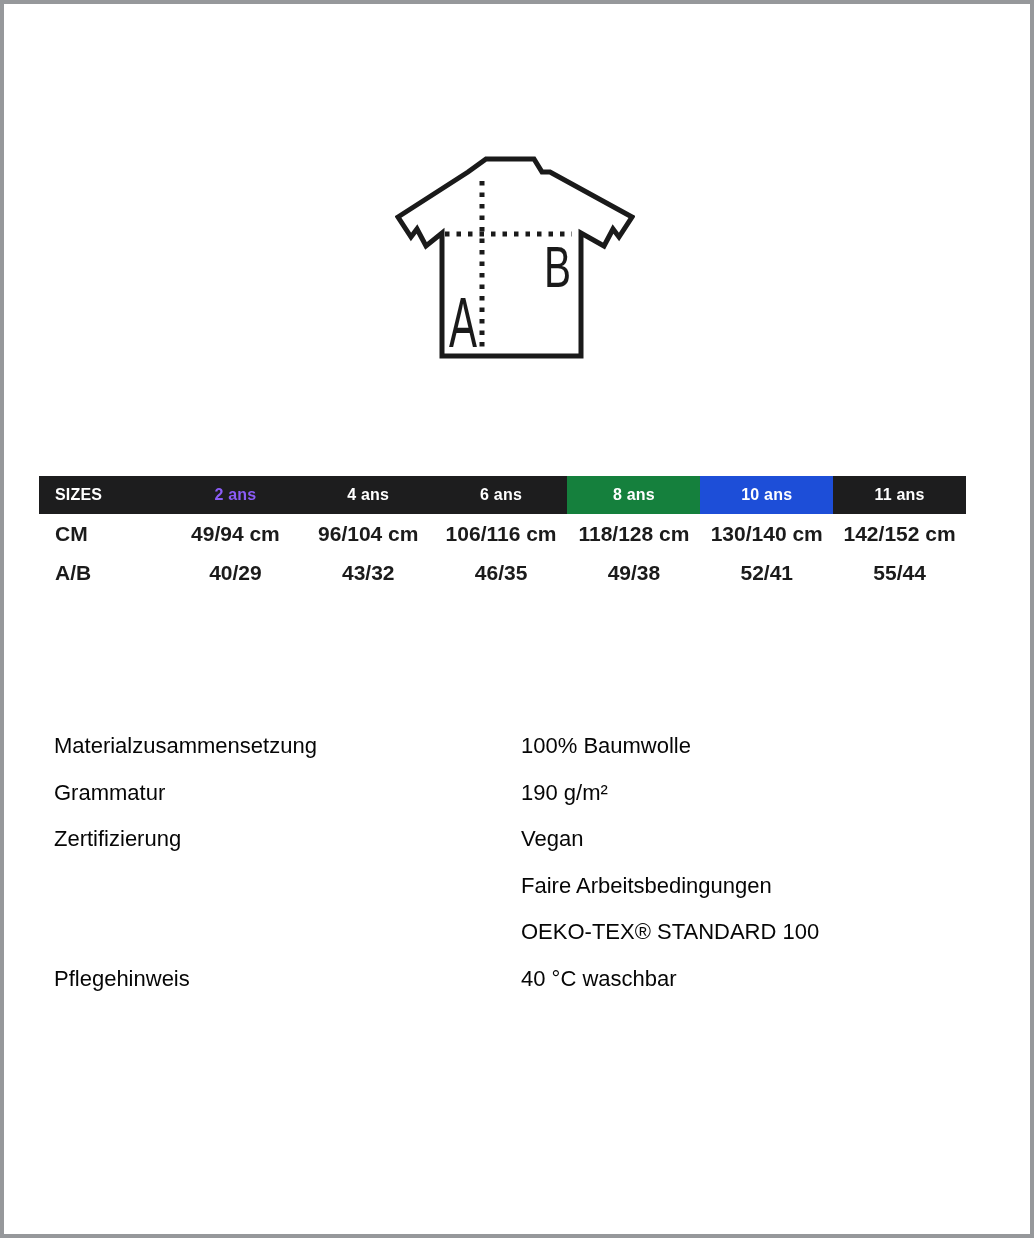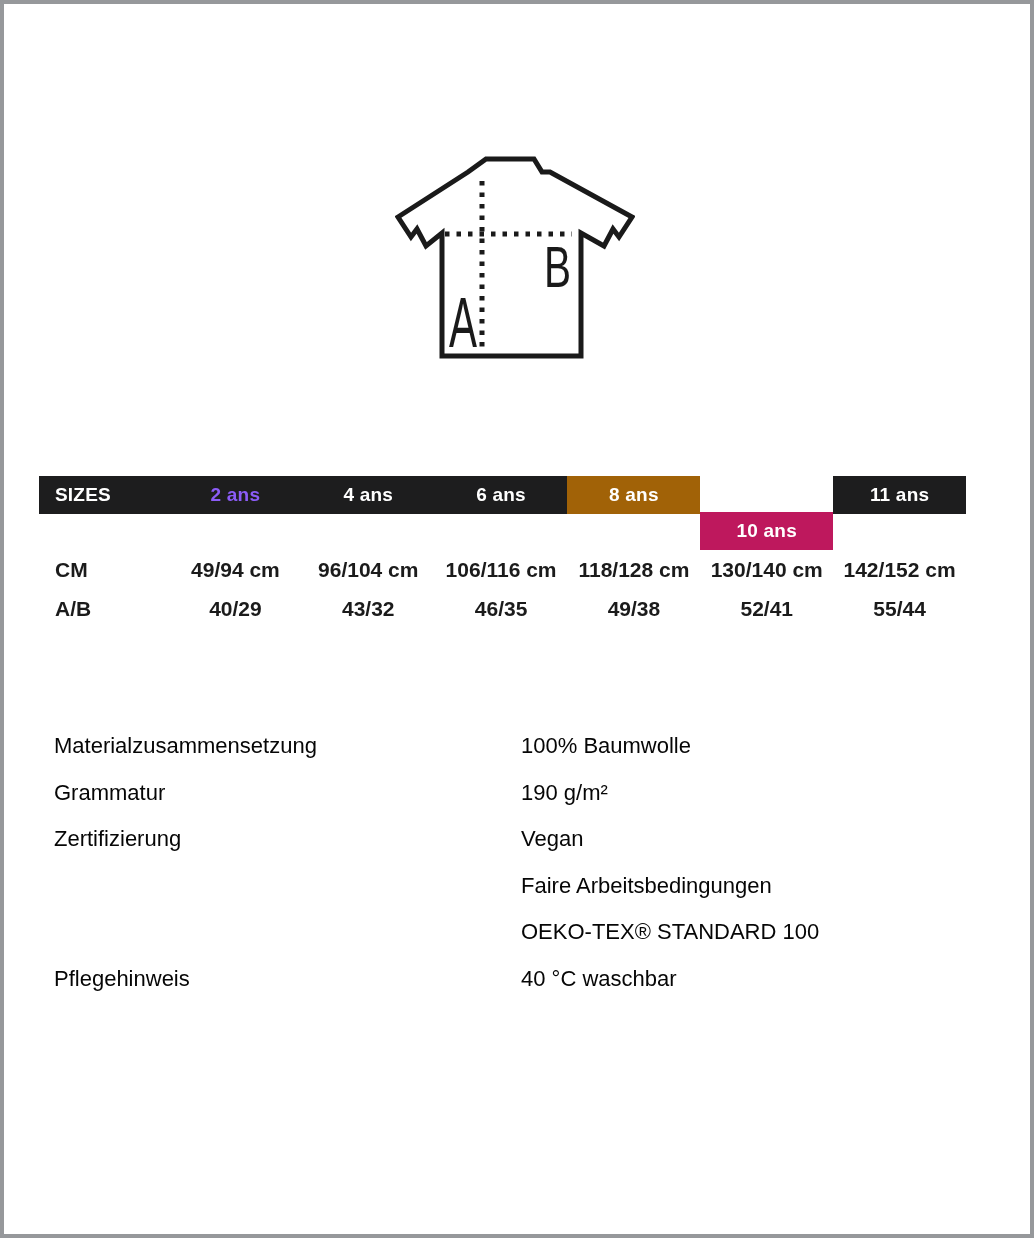--- a/index.html
+++ b/index.html
@@ -37,21 +37,21 @@
     grid-template-columns: 130px repeat(6, 1fr);
     color: #1a1a1a;
   }
   .size-table .hcell {
     background: #1d1d1e;
     color: #ffffff;
     height: 38px;
     display: flex;
     align-items: center;
     justify-content: center;
-    font-size: 19px;
+    font-size: 16px;
     font-weight: 700;
     letter-spacing: 0.2px;
   }
   .size-table .hcell.first,
   .size-table .dcell.first {
     justify-content: flex-start;
     padding-left: 16px;
   }
   .size-table .dcell {
     height: 39px;
@@ -93,22 +93,22 @@
     <line x1="50" y1="79" x2="177" y2="79" stroke="#1a1a1a" stroke-width="5" stroke-dasharray="4.5 7"></line>
     <text x="54" y="192" font-size="70" textLength="28" lengthAdjust="spacingAndGlyphs" fill="#1a1a1a" font-family="Liberation Sans, sans-serif">A</text>
     <text x="149" y="132" font-size="57" textLength="27" lengthAdjust="spacingAndGlyphs" fill="#1a1a1a" font-family="Liberation Sans, sans-serif">B</text>
   </svg>
 
   <div class="size-table">
     <div class="hcell first" style="background: rgb(29, 29, 30); color: rgb(255, 255, 255);">SIZES</div>
     <div class="hcell" style="background: rgb(29, 29, 30); color: #8b5cf6;">2 ans</div>
     <div class="hcell" style="background: rgb(29, 29, 30); color: rgb(255, 255, 255);">4 ans</div>
     <div class="hcell" style="background: rgb(29, 29, 30); color: rgb(255, 255, 255);">6 ans</div>
-    <div class="hcell" style="background: #a16207; color: rgb(255, 255, 255);">8 ans</div>
-    <div class="hcell" style="background: #be185d; color: rgb(255, 255, 255); margin-top: 36px;">10 ans</div>
+    <div class="hcell" style="background: #15803d; color: rgb(255, 255, 255);">8 ans</div>
+    <div class="hcell" style="background: #1d4ed8; color: rgb(255, 255, 255);">10 ans</div>
     <div class="hcell" style="background: rgb(29, 29, 30); color: rgb(255, 255, 255);">11 ans</div>
 
     <div class="dcell first">CM</div>
     <div class="dcell">49/94 cm</div>
     <div class="dcell">96/104 cm</div>
     <div class="dcell">106/116 cm</div>
     <div class="dcell">118/128 cm</div>
     <div class="dcell">130/140 cm</div>
     <div class="dcell">142/152 cm</div>
 

